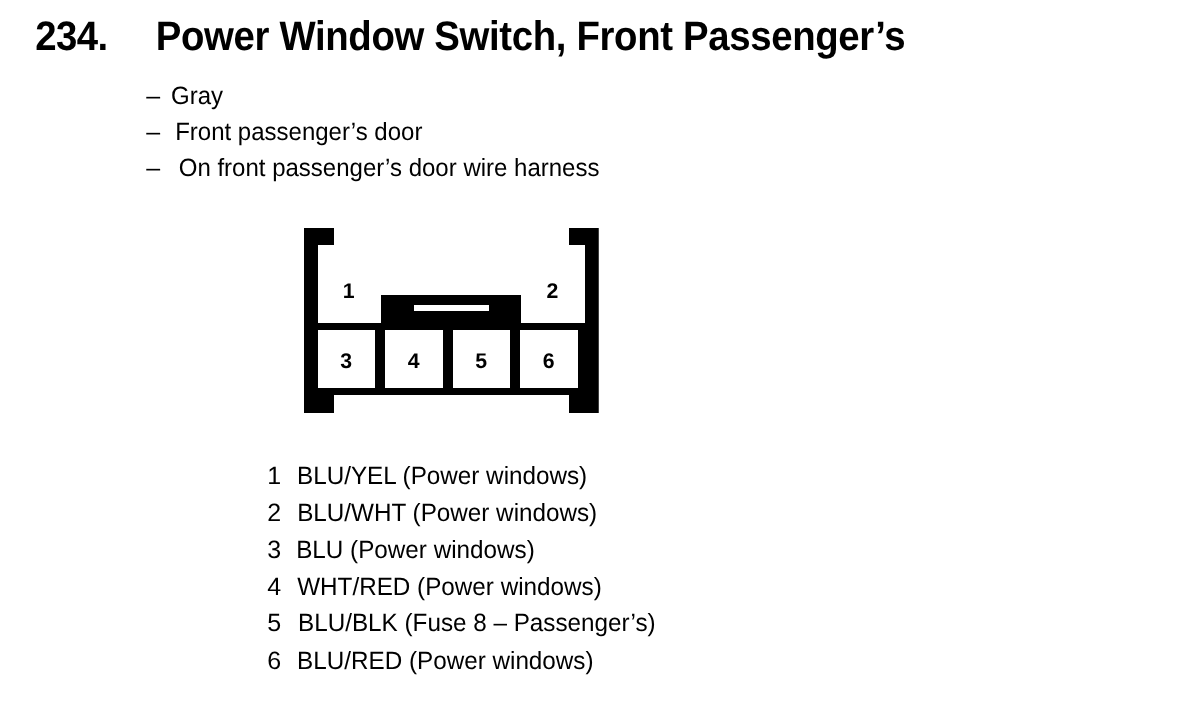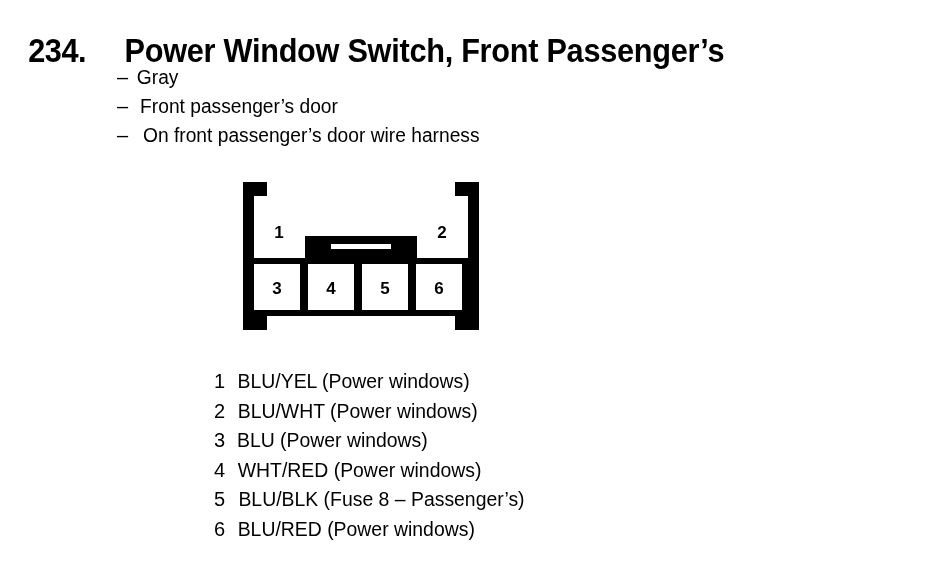--- a/index.html
+++ b/index.html
@@ -13,21 +13,21 @@
     position: relative;
     font-family: "Liberation Sans", sans-serif;
     color: #000000;
     overflow: hidden;
   }
 
   
   #title-row {
     position: absolute;
     left: 26px;
-    top: 32px;
+    top: 10px;
     display: flex;
     align-items: baseline;
     white-space: nowrap;
   }
   #title-number {
     font-size: 33px;
     font-weight: bold;
     letter-spacing: -0.5px;
     transform: scaleX(0.93);
     transform-origin: left baseline;

